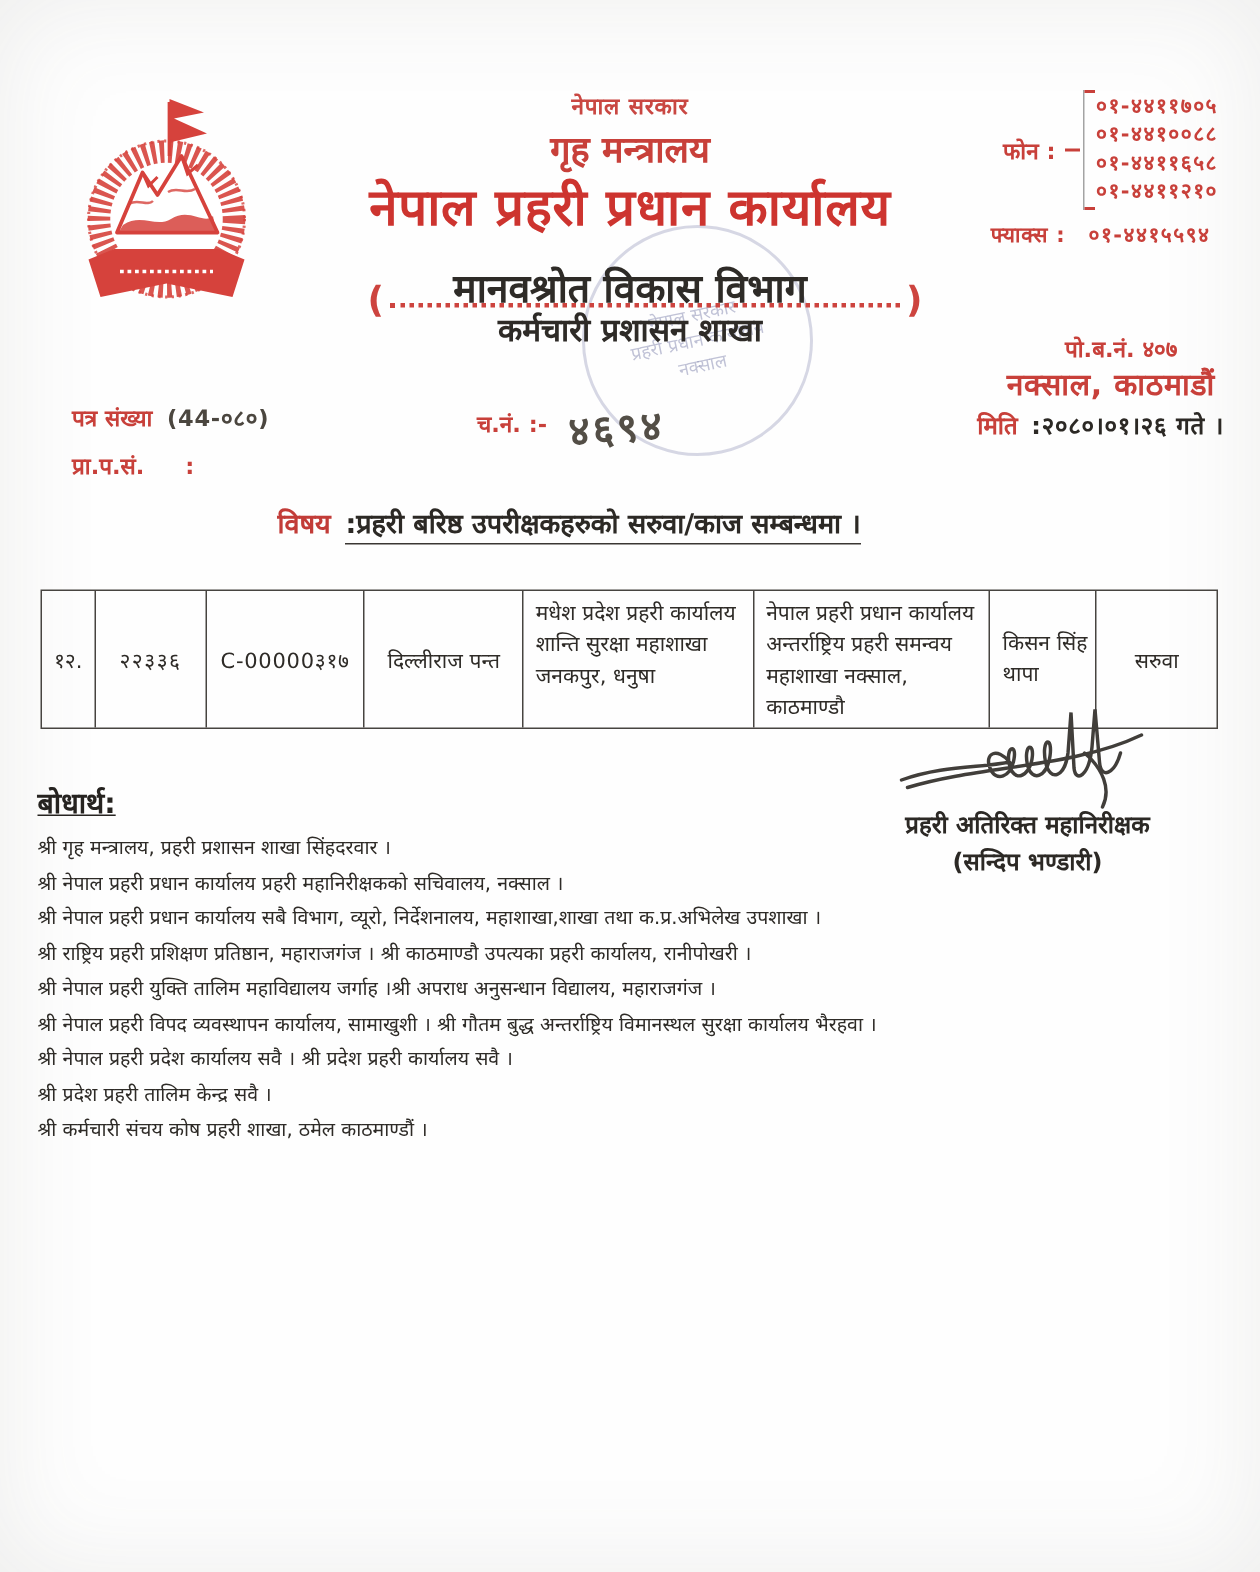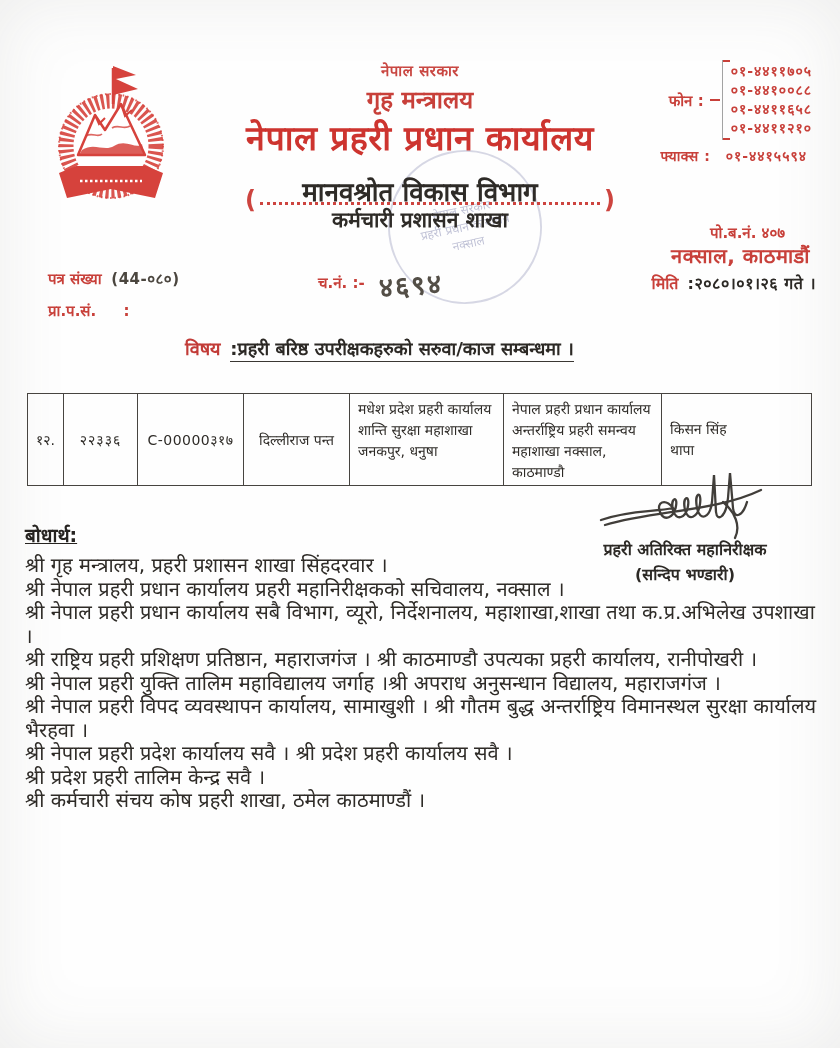--- a/index.html
+++ b/index.html
@@ -71,21 +71,21 @@
   
   .sig { position:absolute; left:595px; top:468px; }
   .sigtitle { position:absolute; left:570px; top:538px; width:230px; text-align:center;
               font-size:16px; font-weight:bold; color:#2c2925; }
   .signame  { position:absolute; left:570px; top:563px; width:230px; text-align:center;
               font-size:16px; font-weight:bold; color:#2c2925; }
 
   
   .cc { position:absolute; left:25px; top:522px; width:800px; }
   .cc .head { font-size:19px; font-weight:bold; color:#262320; text-decoration:underline; margin-bottom:6px; }
-  .cc .item { font-size:20px; color:#2e2b27; line-height:23.5px; }
+  .cc .item { font-size:13px; color:#2e2b27; line-height:23.5px; }
 </style>
 </head>
 <body>
 
 <div class="page">
 
   <svg class="logo" style="position:absolute; left:52px; top:58px;" width="118" height="150" viewBox="0 0 118 150">
 
     <line x1="61" y1="10" x2="61" y2="46" stroke="#d6423c" stroke-width="2.5"></line>
     <path d="M61 8 L84 17 L64 21 L86 31 L61 37 Z" fill="#d6423c"></path>
@@ -161,20 +161,21 @@
   </div>
 
   <div class="ttable">
     <div class="tc c1">१२.</div>
     <div class="tc c2">२२३३६</div>
     <div class="tc c3">C-00000३१७</div>
     <div class="tc c4">दिल्लीराज पन्त</div>
     <div class="tc c5 longcell">मधेश प्रदेश प्रहरी कार्यालय शान्ति सुरक्षा महाशाखा जनकपुर, धनुषा</div>
     <div class="tc c6 longcell">नेपाल प्रहरी प्रधान कार्यालय अन्तर्राष्ट्रिय प्रहरी समन्वय महाशाखा नक्साल, काठमाण्डौ</div>
     <div class="tc c7 leftmid">किसन सिंह थापा</div>
+    <div class="tc c8">सरुवा</div>
   </div>
 
   <svg class="sig" width="180" height="72" viewBox="0 0 180 72">
     <g fill="none" stroke="#413e3a" stroke-width="2.3" stroke-linecap="round">
       <path d="M6 52 C34 42 60 44 78 40 C70 30 61 34 65 44 C69 54 79 50 81 38 C83 27 75 30 78 42 C81 54 91 50 93 38 C95 26 87 28 90 42 C93 54 103 50 105 36 C107 22 99 24 102 40 C105 54 115 50 117 34 L119 7 L121 44 C122 54 131 50 133 30 L135 5 L138 40 C139 52 148 48 152 34"></path>
       <path d="M10 57 C60 42 120 44 166 22"></path>
       <path d="M128 34 C140 44 146 58 140 70"></path>
     </g>
   </svg>
   <div class="sigtitle">प्रहरी अतिरिक्त महानिरीक्षक</div>

